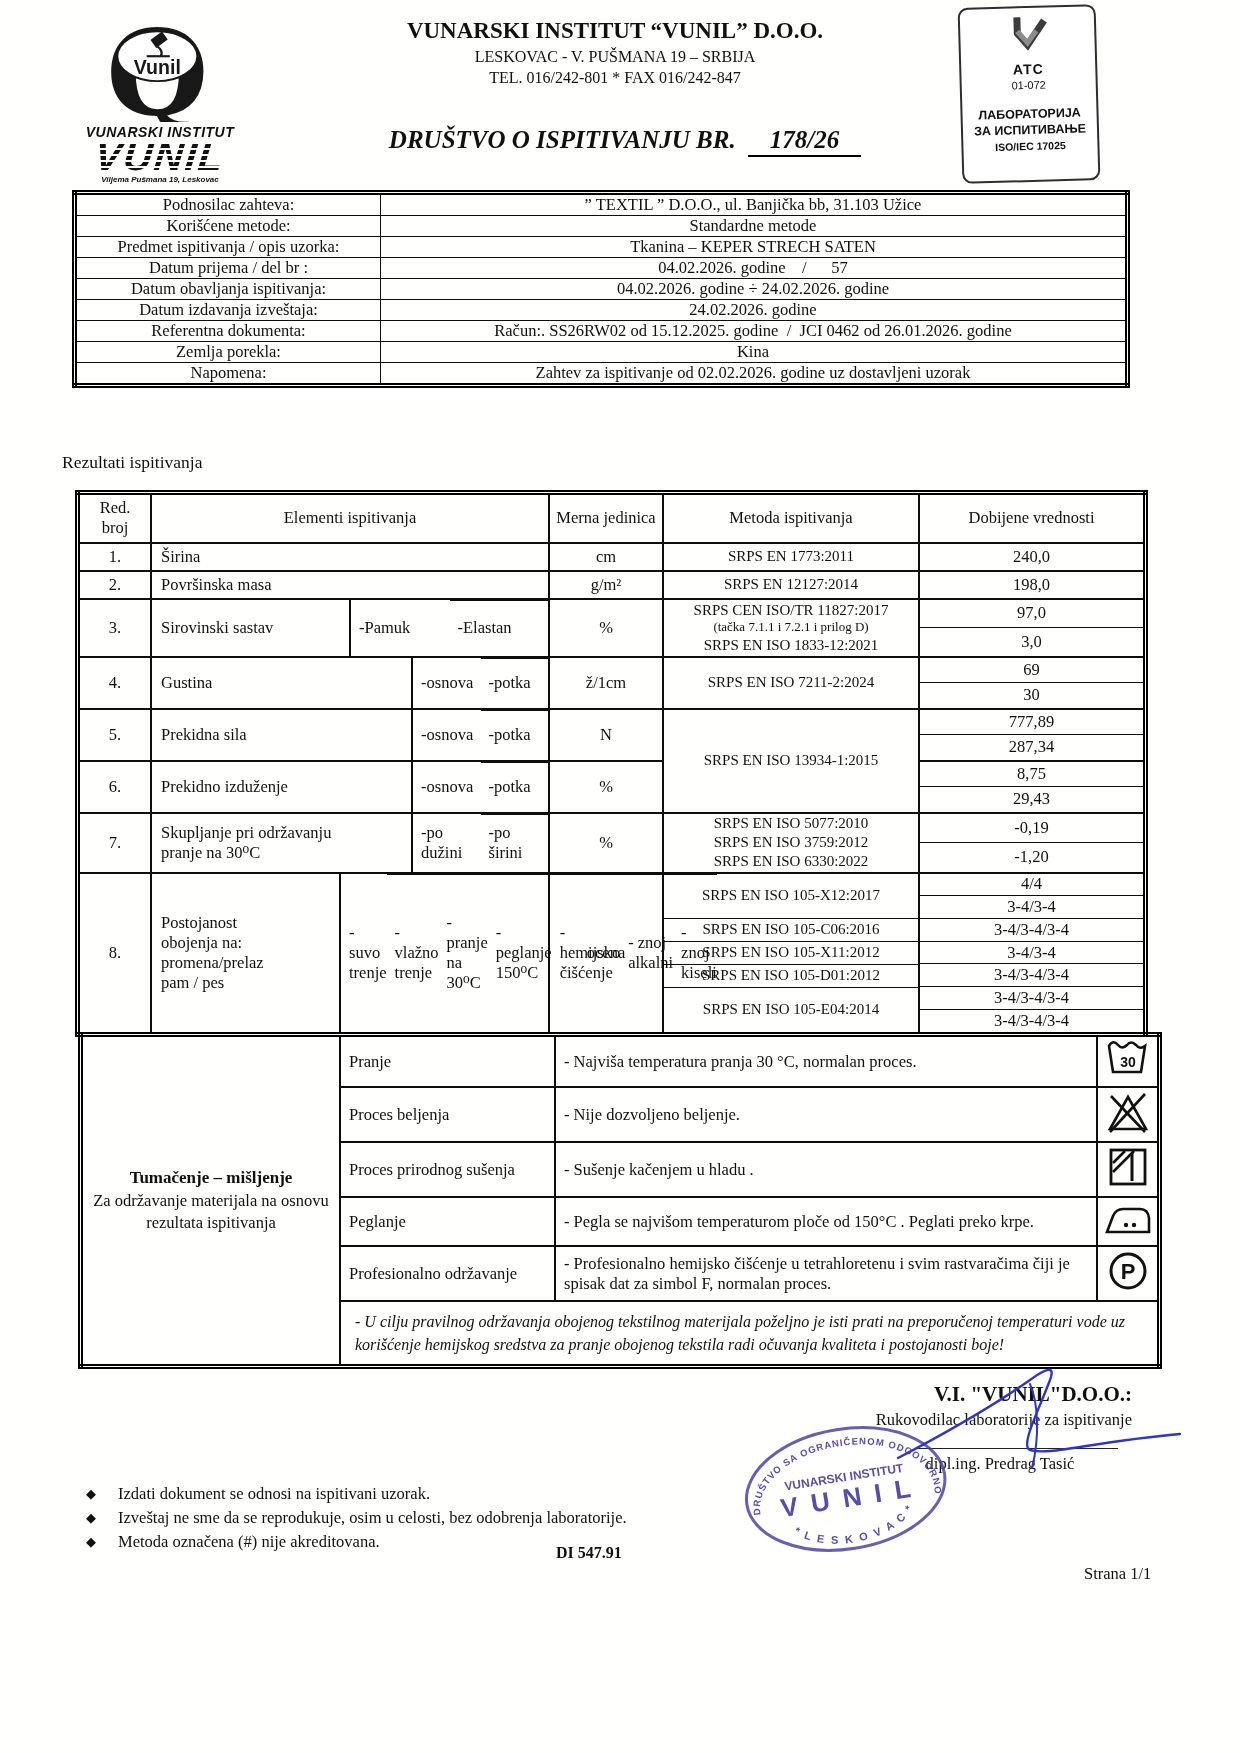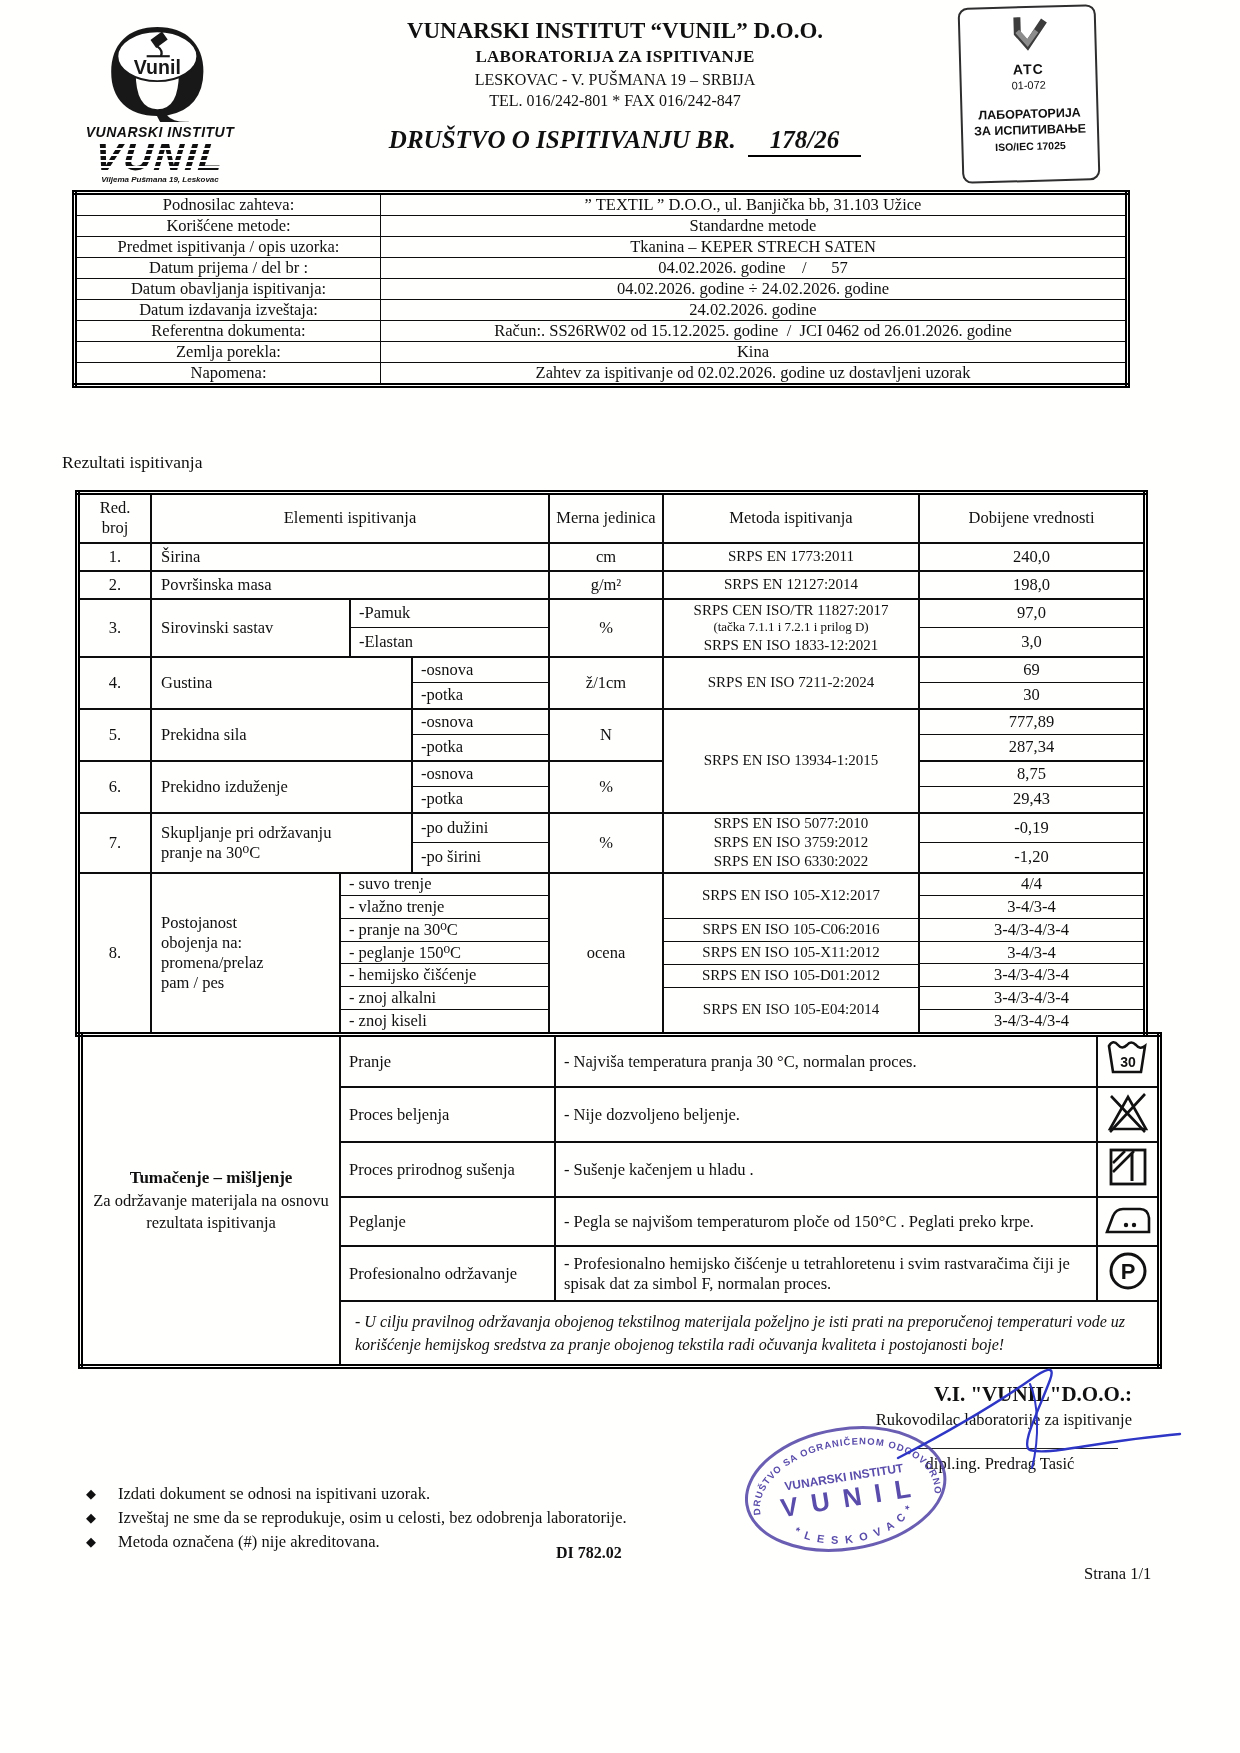--- a/index.html
+++ b/index.html
@@ -43,21 +43,21 @@
   .res table{width:1053px;border:5px double #000;table-layout:fixed;}
   .res th{border:2.4px solid #0d0d0d;font-weight:normal;font-size:16.5px;padding:2px 2px;}
   .res td{border:2.4px solid #0d0d0d;font-size:16.5px;padding:0;vertical-align:middle;text-align:center;}
   .res .num{width:66px;}
   .res .el{width:392px;text-align:left;}
   .res .un{width:108px;}
   .res .me{width:250px;font-size:15px;}
   .res .va{width:219px;}
   .elwrap{display:flex;align-items:stretch;}
   .elmain{display:flex;flex-direction:column;justify-content:center;padding-left:9px;}
-  .elsubs{display:flex;flex-direction:column;border-left:2px solid #0d0d0d;flex:1;}
+  .elsubs{display:flex;flex-direction:row;border-left:2px solid #0d0d0d;flex:1;}
   .elsubs>div{flex:1;display:flex;align-items:center;padding-left:8px;border-top:1.6px solid #0d0d0d;}
   .elsubs>div:first-child{border-top:none;}
   .stack{display:flex;flex-direction:column;}
   .stack>div{flex:1;display:flex;align-items:center;justify-content:center;border-top:1.6px solid #0d0d0d;}
   .stack>div:first-child{border-top:none;}
   .stack>div.w2{flex:2;}
   .plain td{height:26px;}
   .h58{height:56px;} .h52{height:50px;} .h60{height:58px;} .h161{height:158px;}
   .mlines{line-height:1.25;}
   .mlines .sm{font-size:13px;}
@@ -106,21 +106,20 @@
     <div class="inst">VUNARSKI INSTITUT</div>
     <div class="brandwrap">
       <div class="brand">VUNIL</div>
       <div class="brandstripes"></div>
     </div>
     <div class="tinyaddr">Viljema Pušmana 19, Leskovac</div>
   </div>
 
   <div class="abs headcenter">
     <div class="co">VUNARSKI INSTITUT “VUNIL” D.O.O.</div>
-    <div class="lab">LABORATORIJA ZA ISPITIVANJE</div>
     <div class="addr">LESKOVAC - V. PUŠMANA 19 – SRBIJA</div>
     <div class="tel">TEL. 016/242-801 * FAX  016/242-847</div>
   </div>
 
   <div class="abs titleline">
     <span>DRUŠTVO O ISPITIVANJU BR.</span><span class="repnum">178/26</span>
   </div>
 
   <div class="abs badge">
     <svg width="46" height="42" viewBox="0 0 46 42" style="margin-top:6px">
@@ -475,16 +474,16 @@
     <div class="b">
         <span class="d">◆</span>
         <span>Izveštaj ne sme da se reprodukuje, osim u celosti, bez odobrenja laboratorije.</span>
       </div>
     <div class="b">
         <span class="d">◆</span>
         <span>Metoda označena (#) nije akreditovana.</span>
       </div>
   </div>
 
-  <div class="abs di">DI 782.02</div>
+  <div class="abs di">DI 547.91</div>
   <div class="abs page">Strana 1/1</div>
 
 </div>
 
 </body></html>

